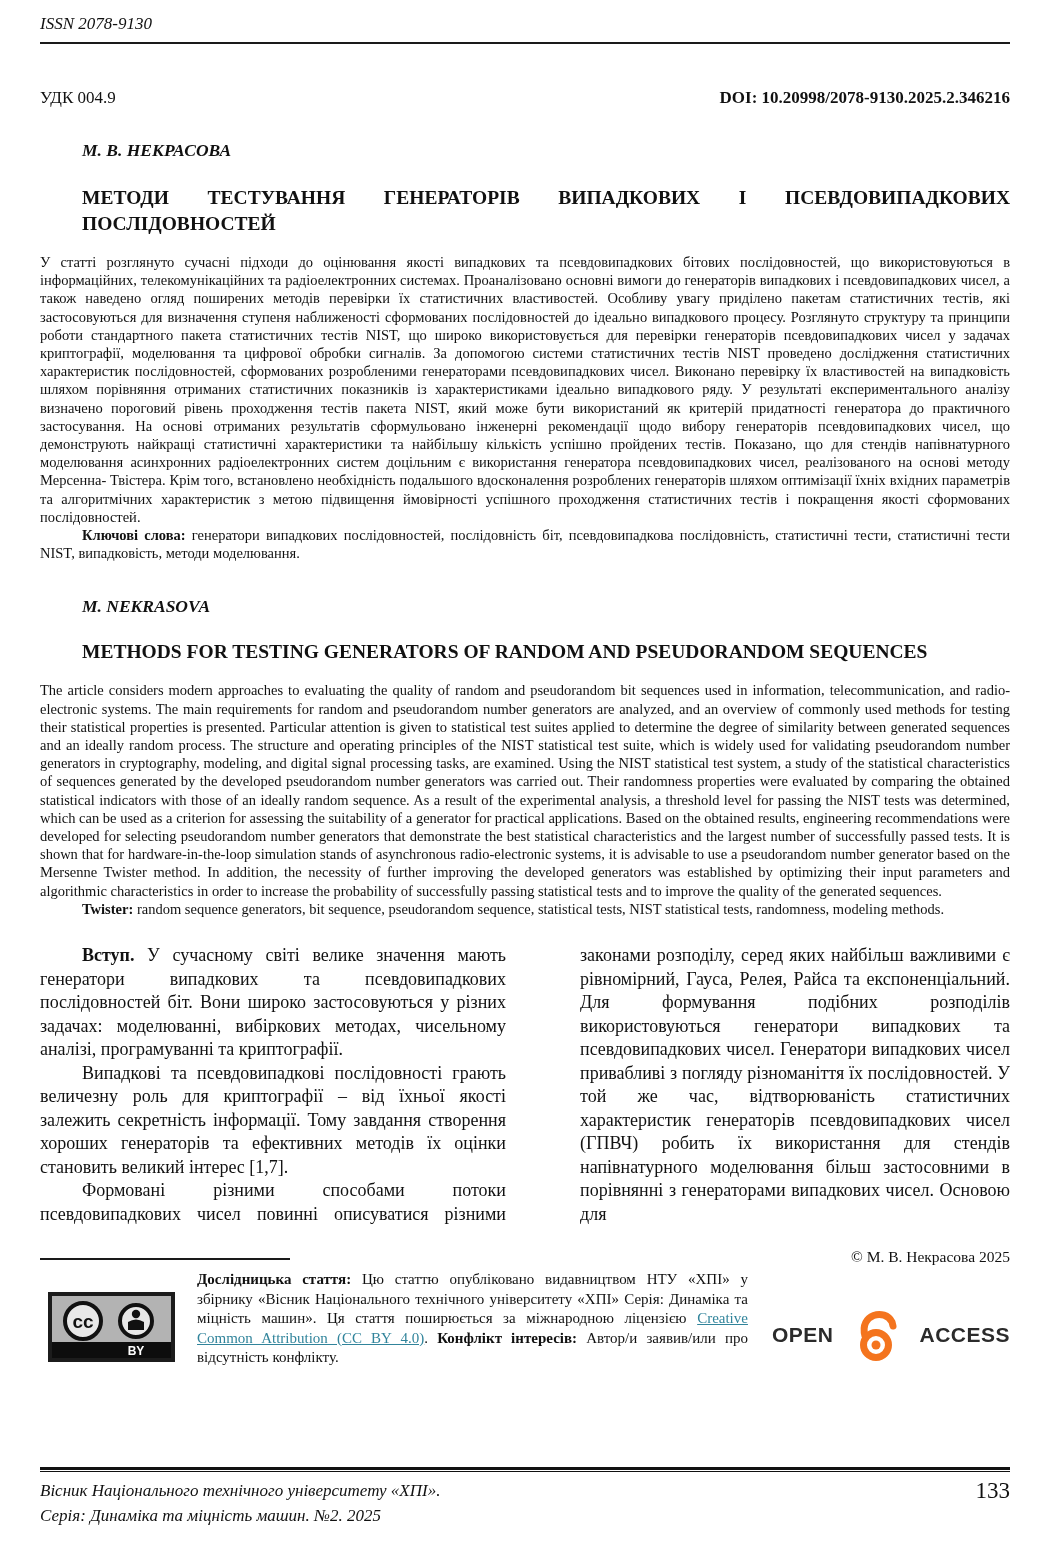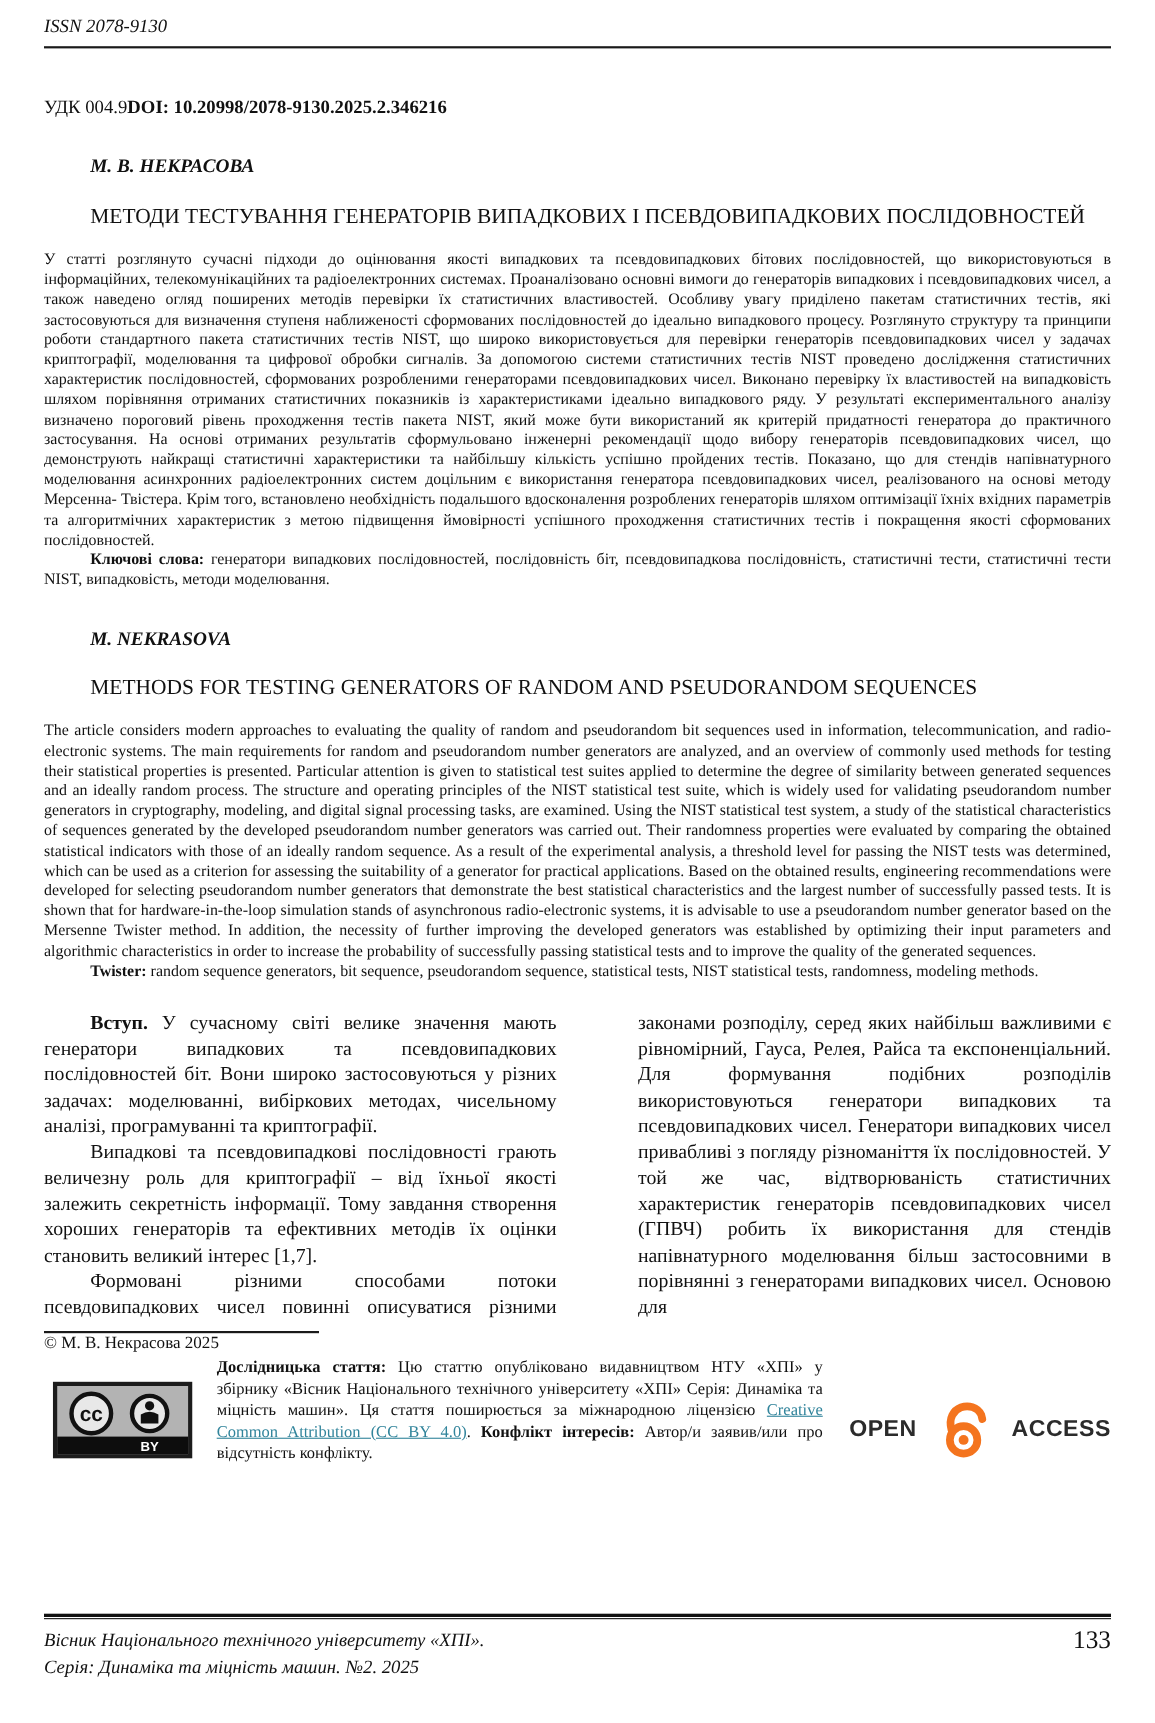--- a/index.html
+++ b/index.html
@@ -6,47 +6,47 @@
   html, body { background: #ffffff; }
   body { width: 1050px; font-family: "Liberation Serif", "DejaVu Serif", serif; color: #111; }
   .page {
     width: 1050px; height: 1566px; background: #fff;
     padding: 14px 40px 0 40px; overflow: hidden; position: relative;
   }
 
   
   .issn-row { border-bottom: 2px solid #1a1a1a; padding-bottom: 8px; }
   .issn-row span { font-style: italic; font-size: 17px; }
-  .udc-row { margin-top: 44px; display: flex; justify-content: flex-start; font-size: 17px; }
+  .udc-row { margin-top: 44px; display: flex; justify-content: space-between; font-size: 17px; }
   .doi { font-weight: bold; }
 
   .author-ua, .author-en { margin-top: 32px; padding-left: 42px; font-weight: bold; font-style: italic; font-size: 17.5px; }
   .title-ua, .title-en {
-    margin-top: 24px; padding-left: 42px; font-weight: normal; font-size: 19.5px;
+    margin-top: 24px; padding-left: 42px; font-weight: bold; font-size: 19.5px;
     line-height: 26px; text-align: justify; text-align-last: left;
   }
 
   .abstract { font-size: 14.5px; line-height: 18.2px; text-align: justify; }
   .abstract.first { margin-top: 16px; }
   .abstract.kw { text-indent: 42px; }
   .abstract b { font-weight: bold; }
 
   .author-en { margin-top: 34px; }
   .title-en { margin-top: 22px; }
 
   
   .columns { margin-top: 26px; display: flex; gap: 38px; }
   .col { flex: 1 1 0; }
   .body-p { font-size: 18px; line-height: 23.5px; text-align: justify; text-indent: 42px; }
   .body-p.noindent { text-indent: 0; margin-left: 36px; }
   .body-p.just-last { text-align-last: justify; }
   .body-p b { font-weight: bold; }
 
   
-  .fn-top { display: flex; justify-content: space-between; align-items: flex-start; flex-direction: column; }
+  .fn-top { margin-top: 22px; display: flex; justify-content: space-between; align-items: flex-start; }
   .fn-rule { width: 250px; border-top: 2px solid #1a1a1a; margin-top: 10px; }
   .copyright { font-size: 15.5px; }
 
   .fn-row { margin-top: 4px; display: flex; align-items: flex-start; }
   .cc-badge { flex: 0 0 auto; margin-left: 8px; margin-top: 22px; }
   .fn-text {
     width: 608px; margin-left: 22px; font-size: 15px; line-height: 19.5px;
     text-align: justify;
   }
   .fn-text b { font-weight: bold; }

